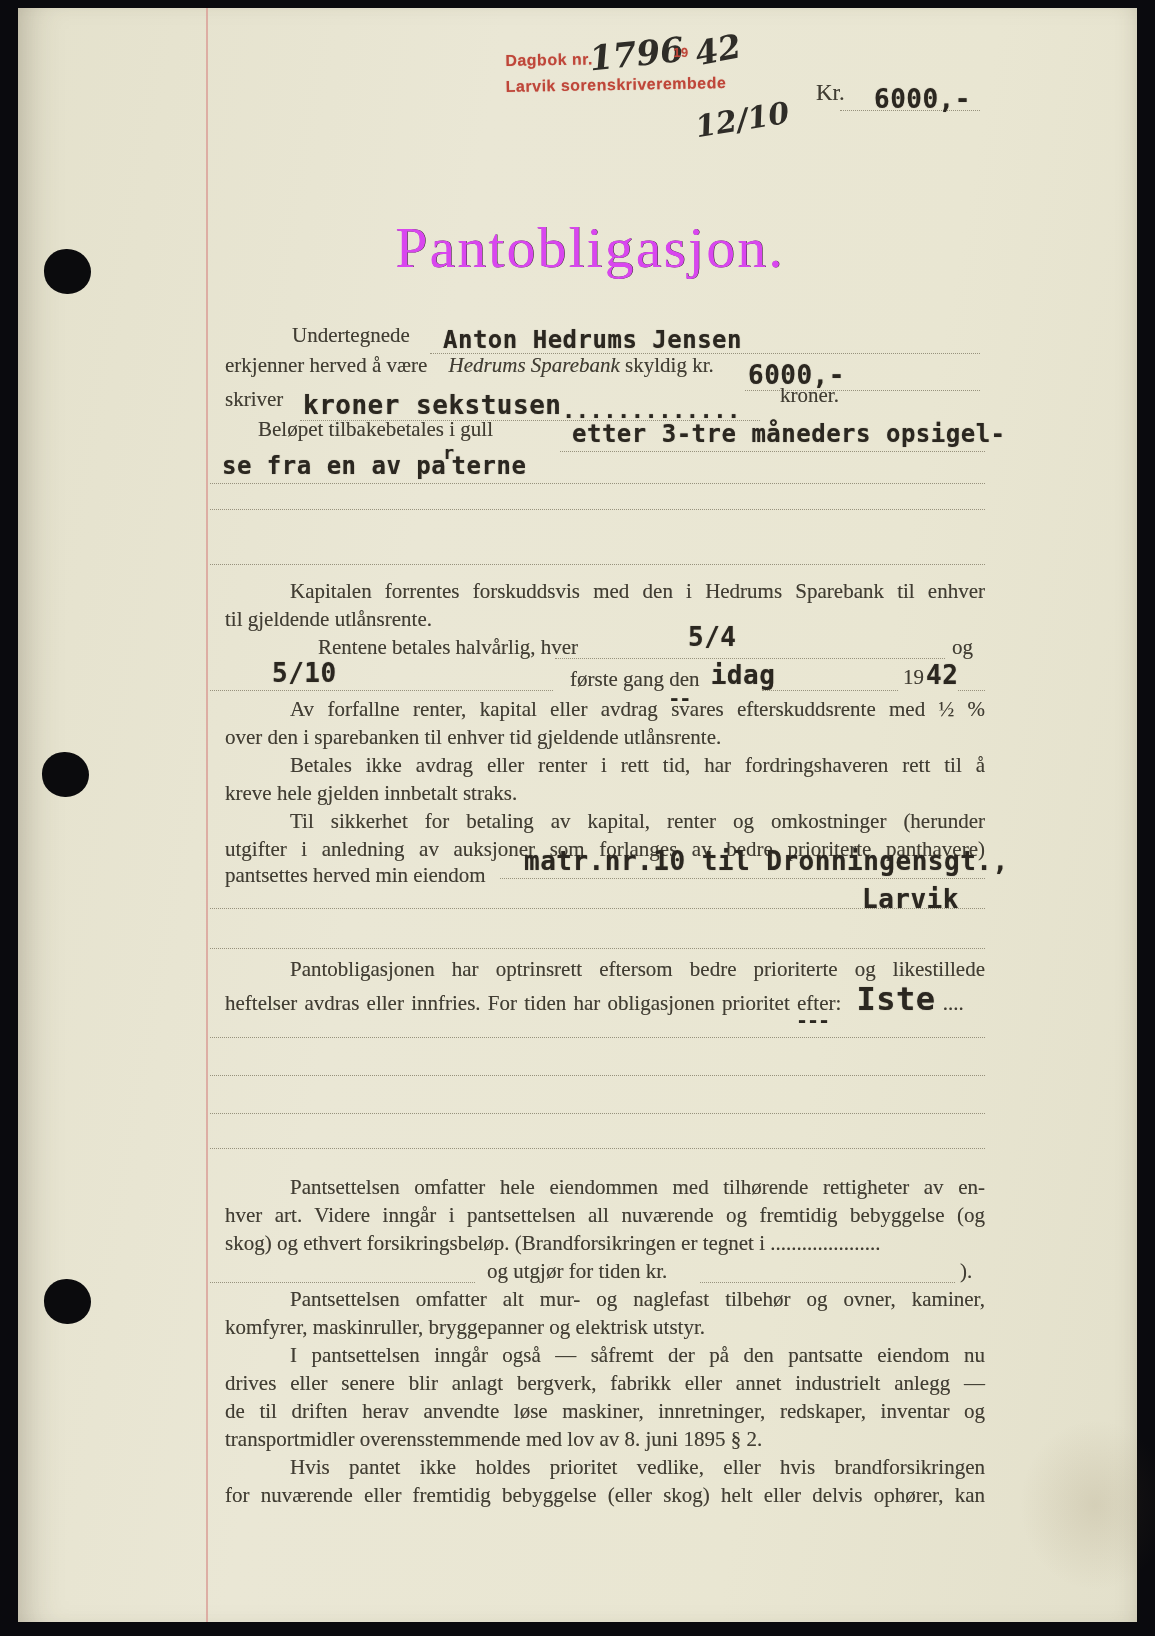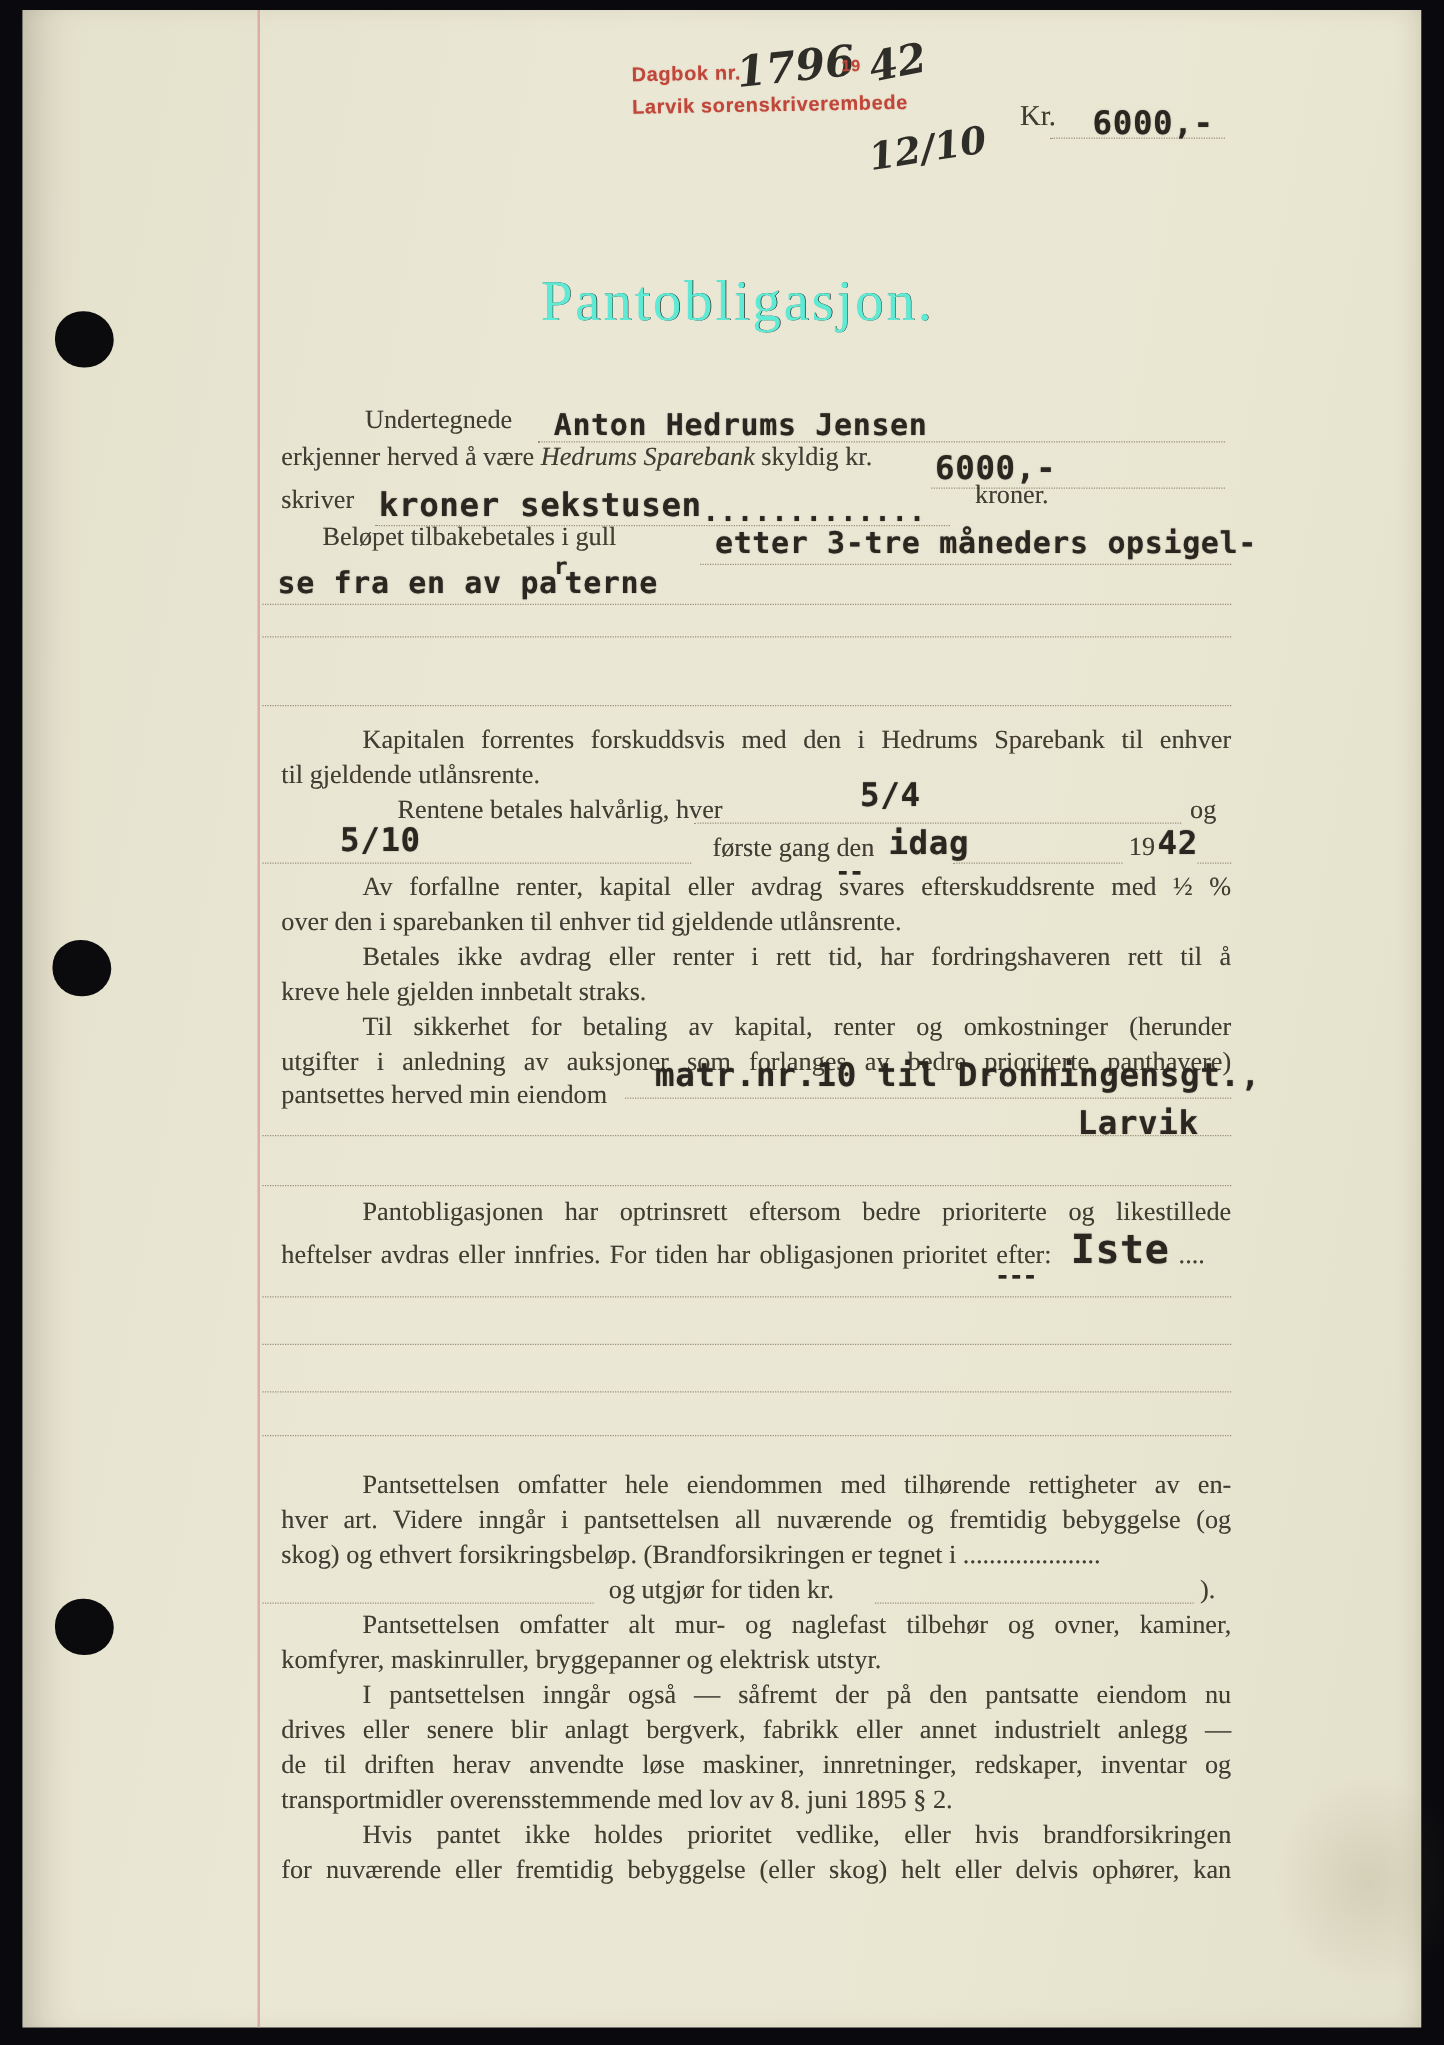--- a/index.html
+++ b/index.html
@@ -18,27 +18,27 @@
   .t{position:absolute;font-family:"DejaVu Sans Mono",monospace;font-weight:700;font-size:24px;
      color:#2b2720;white-space:nowrap;letter-spacing:.5px;text-shadow:0 0 1px rgba(43,39,32,.55);}
   .t26{font-size:26px;}
   .ti{display:inline;position:static;font-family:"DejaVu Sans Mono",monospace;font-weight:700;
       color:#2b2720;text-shadow:0 0 1px rgba(43,39,32,.55);letter-spacing:.5px;}
   .hand{position:absolute;font-family:"DejaVu Serif",serif;font-style:italic;font-weight:700;
         color:#2f2d28;white-space:nowrap;}
   .red{position:absolute;font-family:"Liberation Sans",sans-serif;font-weight:700;color:#bf4639;
        white-space:nowrap;text-shadow:0 0 1px rgba(191,70,57,.45);letter-spacing:.5px;}
   .dot{position:absolute;height:2px;border-bottom:1.6px dotted #8f8974;opacity:.9;}
-  .title{position:absolute;left:280px;top:214px;width:620px;text-align:center;font-size:46px;
-         letter-spacing:2px;color:#5eead4;text-shadow:.5px 0 0 #34312a;font-family:"Liberation Serif",serif;}
+  .title{position:absolute;left:280px;top:214px;width:620px;text-align:center;font-size:58px;
+         letter-spacing:2px;color:#d946ef;text-shadow:.5px 0 0 #34312a;font-family:"Liberation Serif",serif;}
   .rel{position:relative;display:inline-block;}
   .dashunder{position:absolute;left:-1px;top:19px;font-family:"DejaVu Sans Mono",monospace;
              font-weight:700;font-size:20px;letter-spacing:-1px;color:#2b2720;}
   .suptyped{position:relative;top:-15px;font-size:18px;margin:0 -3px;}
-  .it{font-style:italic;}
+  .it{font-style:italic;margin-left:16px;}
   .ws{word-spacing:2px;}
 </style>
 </head>
 <body>
 
 <div class="scan">
   <div class="paper"></div>
   <div class="stain" style="left:1020px;top:1420px;width:150px;height:170px;background:radial-gradient(closest-side,rgba(120,100,60,.14),rgba(120,100,60,0));"></div>
   <div class="redline"></div>
   <div class="hole" style="left:44px;top:249px;"></div>

